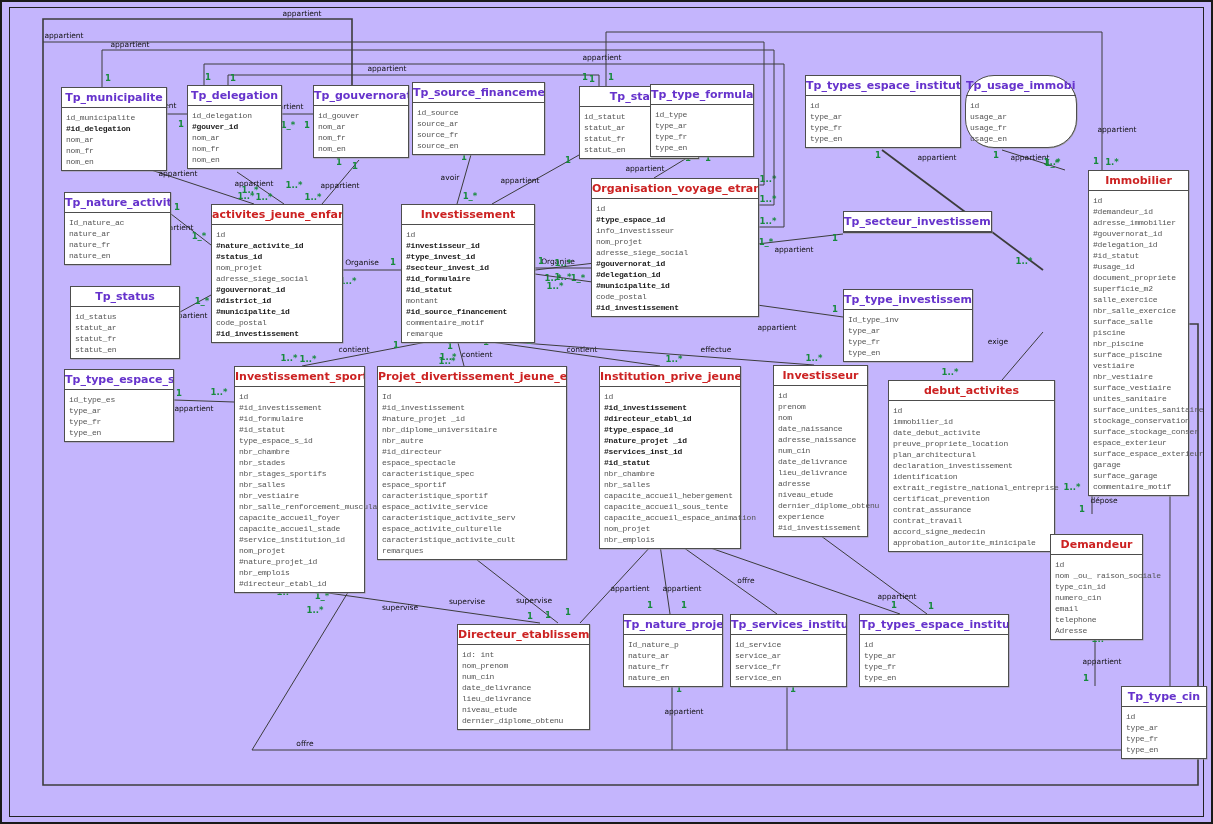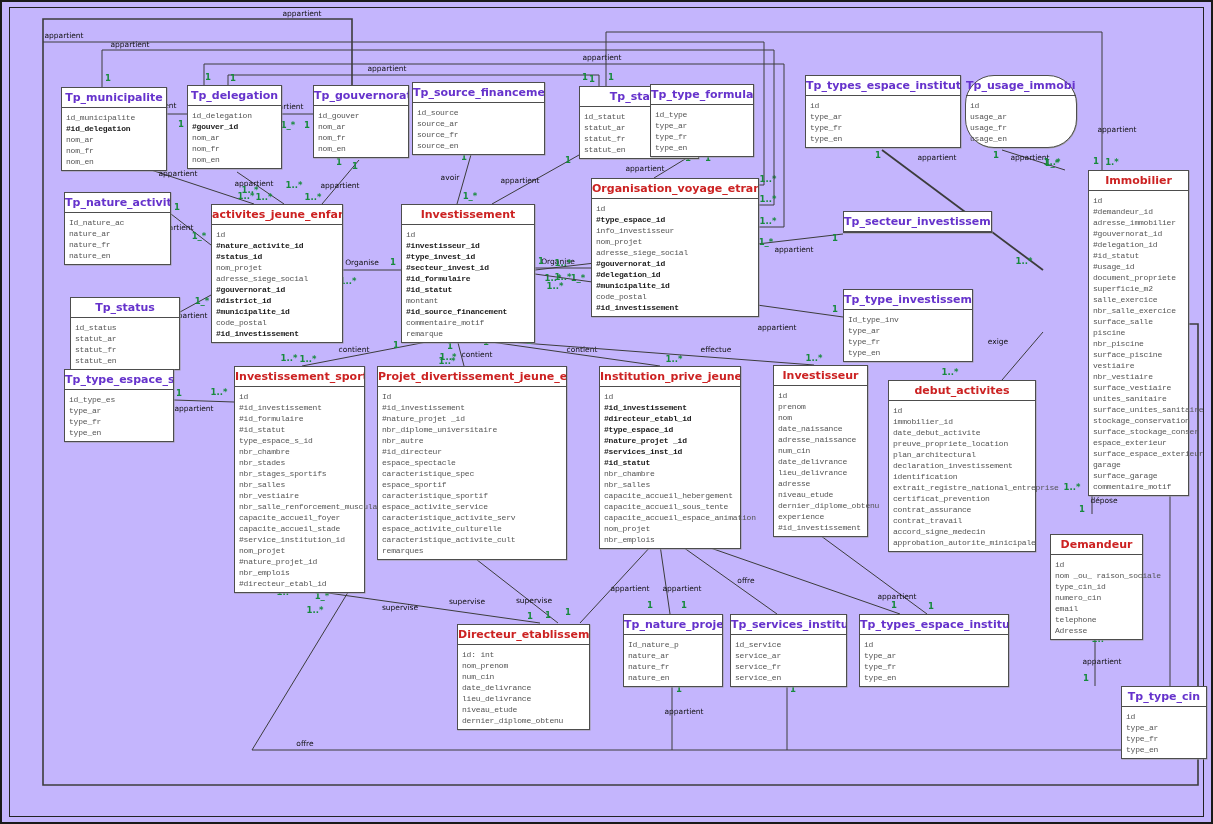--- a/index.html
+++ b/index.html
@@ -264,21 +264,21 @@
       </div>
       <div class="tbl purple" style="left: 62px; top: 190px; width: 107px;">
         <div class="ttl">Tp_nature_activite</div>
         <div class="attrs">
           <div class="attr">Id_nature_ac</div>
           <div class="attr">nature_ar</div>
           <div class="attr">nature_fr</div>
           <div class="attr">nature_en</div>
         </div>
       </div>
-      <div class="tbl purple" style="left: 68px; top: 295px; width: 110px;">
+      <div class="tbl purple" style="left: 68px; top: 284px; width: 110px;">
         <div class="ttl">Tp_status</div>
         <div class="attrs">
           <div class="attr">id_status</div>
           <div class="attr">statut_ar</div>
           <div class="attr">statut_fr</div>
           <div class="attr">statut_en</div>
         </div>
       </div>
       <div class="tbl purple" style="left: 62px; top: 367px; width: 110px;">
         <div class="ttl">Tp_type_espace_s</div>
@@ -451,21 +451,21 @@
           <div class="attr">num_cin</div>
           <div class="attr">date_delivrance</div>
           <div class="attr">lieu_delivrance</div>
           <div class="attr">adresse</div>
           <div class="attr">niveau_etude</div>
           <div class="attr">dernier_diplome_obtenu</div>
           <div class="attr">experience</div>
           <div class="attr">#id_investissement</div>
         </div>
       </div>
-      <div class="tbl red" style="left: 886px; top: 378px; width: 148px;">
+      <div class="tbl red" style="left: 886px; top: 378px; width: 167px;">
         <div class="ttl">debut_activites</div>
         <div class="attrs">
           <div class="attr">id</div>
           <div class="attr">immobilier_id</div>
           <div class="attr">date_debut_activite</div>
           <div class="attr">preuve_propriete_location</div>
           <div class="attr">plan_architectural</div>
           <div class="attr">declaration_investissement</div>
           <div class="attr">identification</div>
           <div class="attr">extrait_registre_national_entreprise</div>

